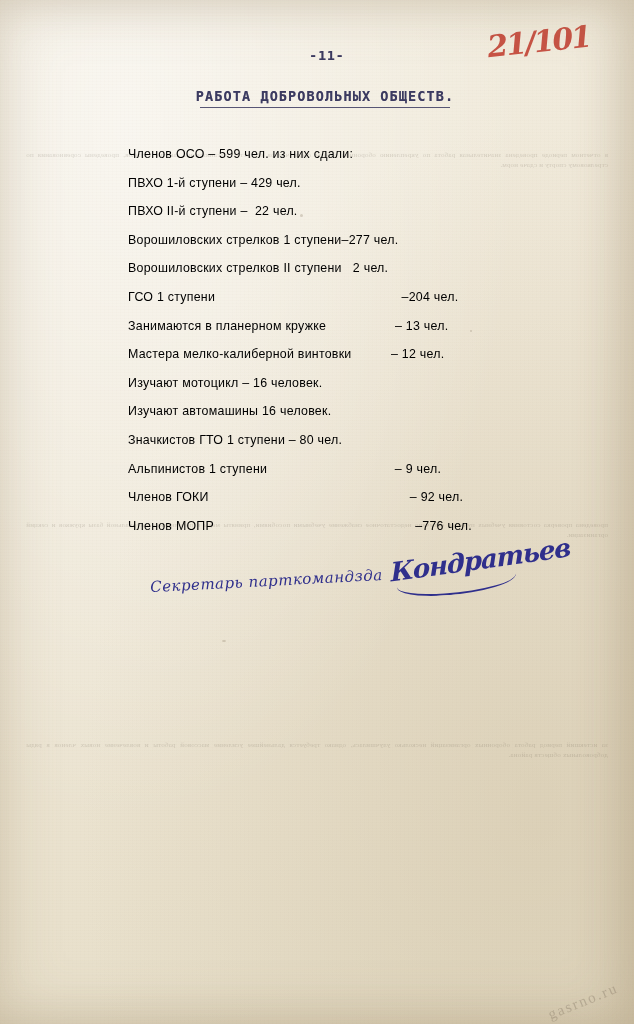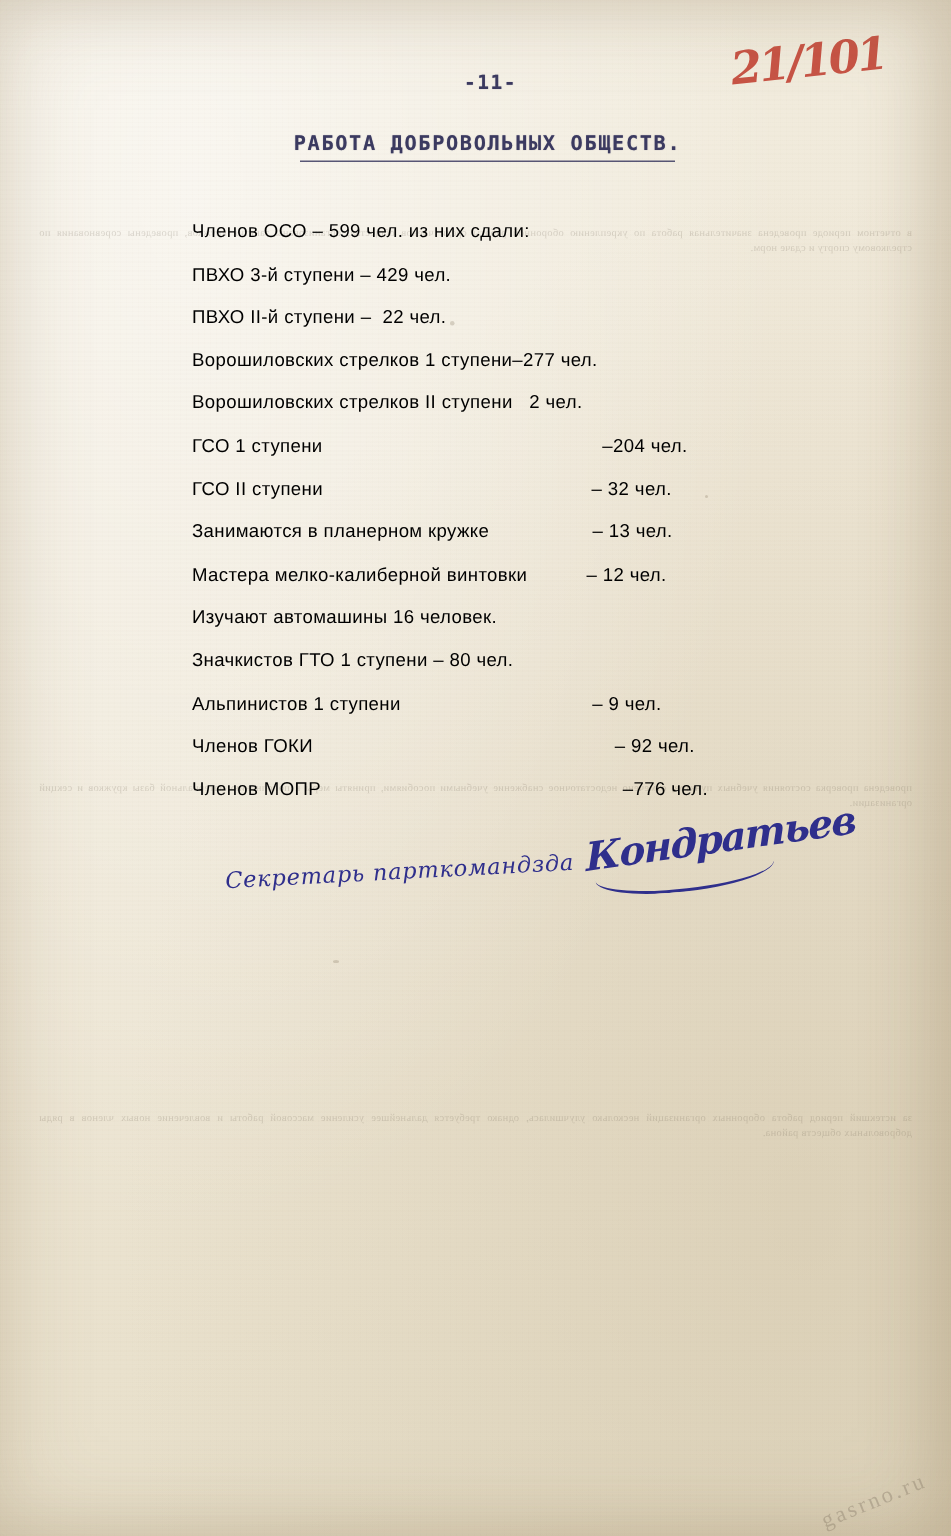--- a/index.html
+++ b/index.html
@@ -201,28 +201,28 @@
 
   <div class="typed" id="page-number">-11-</div>
 
   <div class="typed" id="doc-heading">
     <span>РАБОТА ДОБРОВОЛЬНЫХ ОБЩЕСТВ.</span>
     <span class="rule"></span>
   </div>
 
   <div id="entries">
       <div class="entry"><span class="label">Членов ОСО – 599 чел. из них сдали:</span></div>
-      <div class="entry"><span class="label">ПВХО 3-й ступени – 429 чел.</span></div>
+      <div class="entry"><span class="label">ПВХО 1-й ступени – 429 чел.</span></div>
       <div class="entry"><span class="label">ПВХО II-й ступени –  22 чел.</span></div>
       <div class="entry"><span class="label">Ворошиловских стрелков 1 ступени–277 чел.</span></div>
       <div class="entry"><span class="label">Ворошиловских стрелков II ступени   2 чел.</span></div>
       <div class="entry"><span class="label">ГСО 1 ступени</span><span class="gap-fill" style="width: 186.45px;"></span><span class="value">–204 чел.</span></div>
-      <div class="entry"><span class="label">ГСО II ступени</span><span class="gap-fill" style="width: 179.1px;"></span><span class="value">– 32 чел.</span></div>
       <div class="entry"><span class="label">Занимаются в планерном кружке</span><span class="gap-fill" style="width: 68.85px;"></span><span class="value">– 13 чел.</span></div>
       <div class="entry"><span class="label">Мастера мелко-калиберной винтовки</span><span class="gap-fill" style="width: 39.45px;"></span><span class="value">– 12 чел.</span></div>
+      <div class="entry"><span class="label">Изучают мотоцикл – 16 человек.</span></div>
       <div class="entry"><span class="label">Изучают автомашины 16 человек.</span></div>
       <div class="entry"><span class="label">Значкистов ГТО 1 ступени – 80 чел.</span></div>
       <div class="entry"><span class="label">Альпинистов 1 ступени</span><span class="gap-fill" style="width: 127.65px;"></span><span class="value">– 9 чел.</span></div>
       <div class="entry"><span class="label">Членов ГОКИ</span><span class="gap-fill" style="width: 201.15px;"></span><span class="value">– 92 чел.</span></div>
       <div class="entry"><span class="label">Членов МОПР</span><span class="gap-fill" style="width: 201.15px;"></span><span class="value">–776 чел.</span></div>
     </div>
 
   <div class="hand" id="secretary-line">Секретарь парткомандзда</div>
 
   <div class="hand" id="signature">

